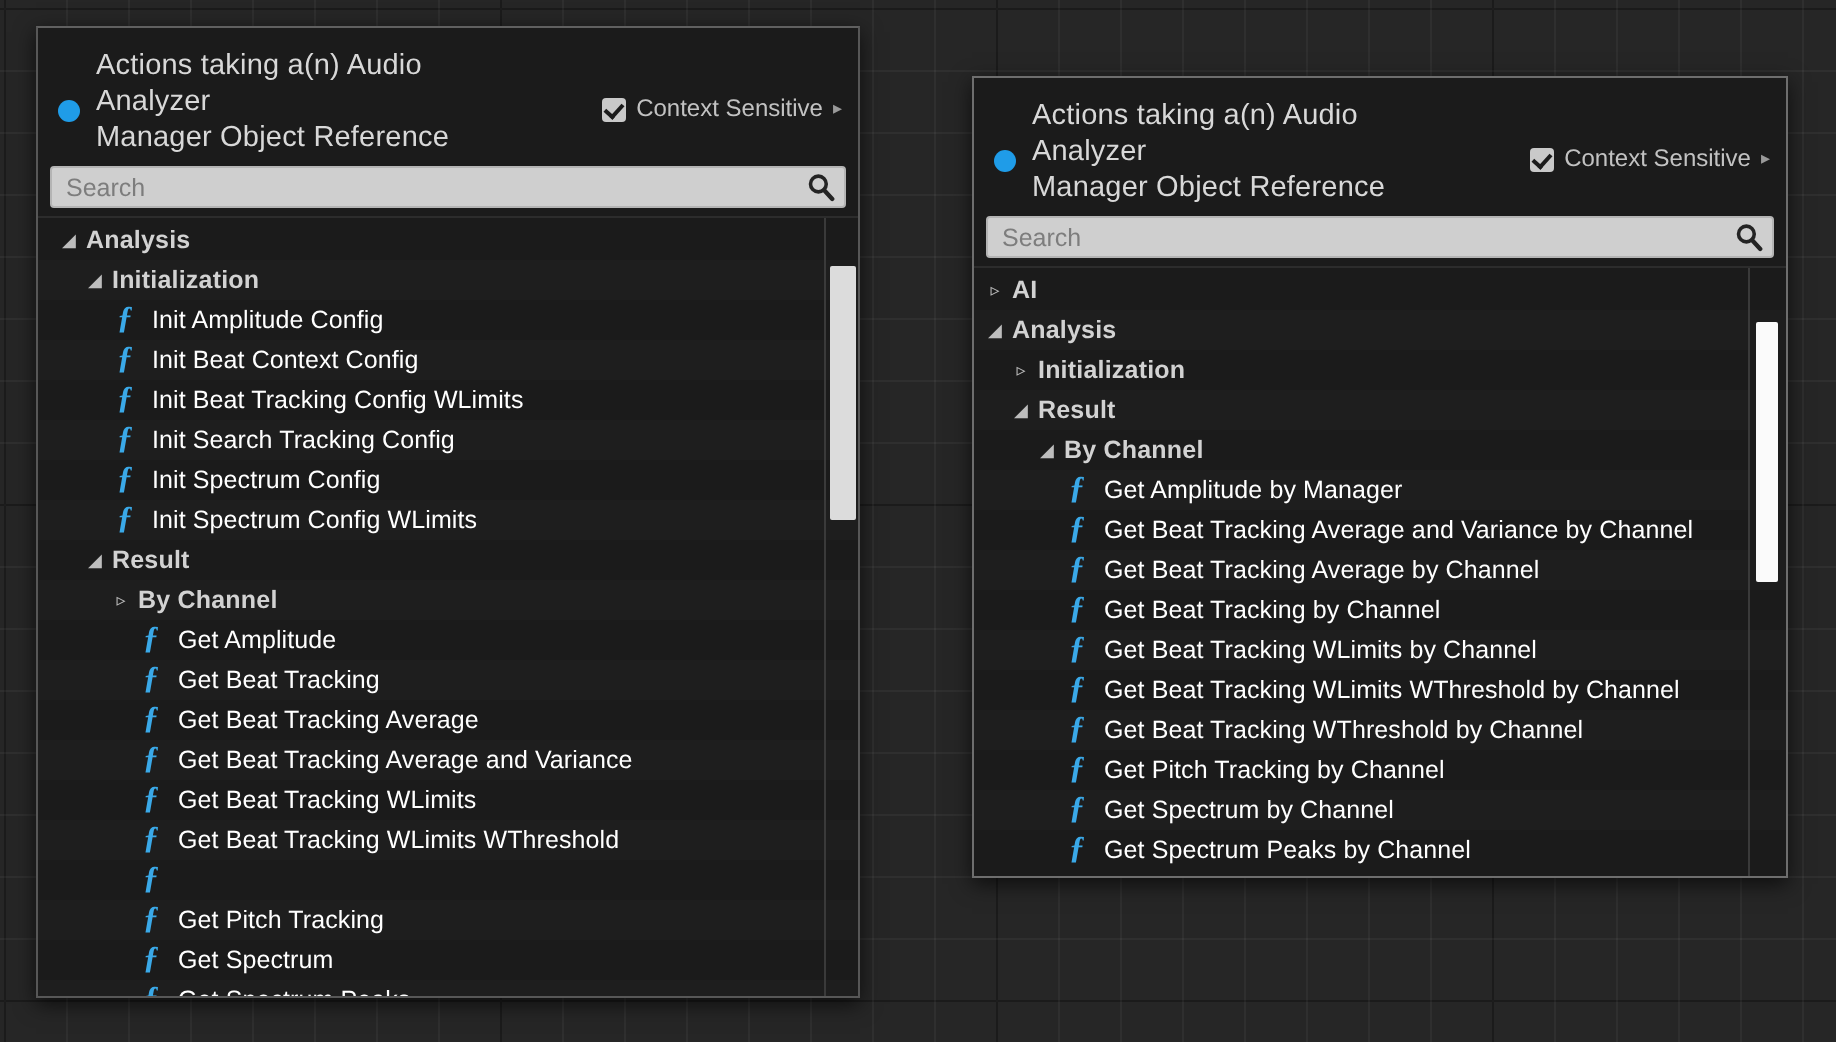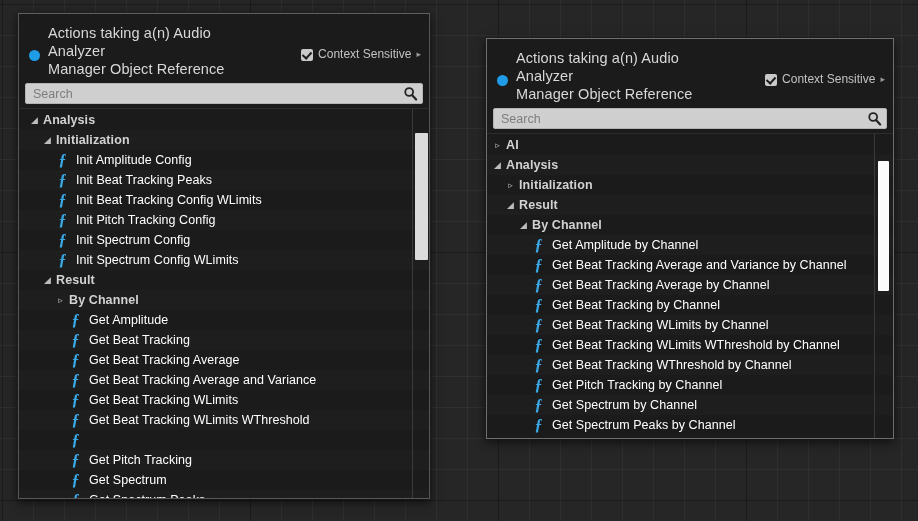--- a/index.html
+++ b/index.html
@@ -277,29 +277,29 @@
         <div class="tree-row stripe" style="padding-left: 23px;">
           <span class="twisty">◢</span>
           <span class="cat-label">Initialization</span>
         </div>
         <div class="tree-row" style="padding-left: 36px;">
           <span class="fn-icon">ƒ</span>
           <span class="fn-label">Init Amplitude Config</span>
         </div>
         <div class="tree-row stripe" style="padding-left: 36px;">
           <span class="fn-icon">ƒ</span>
-          <span class="fn-label">Init Beat Tracking Peaks</span>
+          <span class="fn-label">Init Beat Context Config</span>
         </div>
         <div class="tree-row" style="padding-left: 36px;">
           <span class="fn-icon">ƒ</span>
           <span class="fn-label">Init Beat Tracking Config WLimits</span>
         </div>
         <div class="tree-row stripe" style="padding-left: 36px;">
           <span class="fn-icon">ƒ</span>
-          <span class="fn-label">Init Pitch Tracking Config</span>
+          <span class="fn-label">Init Search Tracking Config</span>
         </div>
         <div class="tree-row" style="padding-left: 36px;">
           <span class="fn-icon">ƒ</span>
           <span class="fn-label">Init Spectrum Config</span>
         </div>
         <div class="tree-row stripe" style="padding-left: 36px;">
           <span class="fn-icon">ƒ</span>
           <span class="fn-label">Init Spectrum Config WLimits</span>
         </div>
         <div class="tree-row" style="padding-left: 23px;">
@@ -395,21 +395,21 @@
         <div class="tree-row stripe" style="padding-left: 18px;">
           <span class="twisty">◢</span>
           <span class="cat-label">Result</span>
         </div>
         <div class="tree-row" style="padding-left: 31px;">
           <span class="twisty">◢</span>
           <span class="cat-label">By Channel</span>
         </div>
         <div class="tree-row stripe" style="padding-left: 44px;">
           <span class="fn-icon">ƒ</span>
-          <span class="fn-label">Get Amplitude by Channel</span>
+          <span class="fn-label">Get Amplitude by Manager</span>
         </div>
         <div class="tree-row" style="padding-left: 44px;">
           <span class="fn-icon">ƒ</span>
           <span class="fn-label">Get Beat Tracking Average and Variance by Channel</span>
         </div>
         <div class="tree-row stripe" style="padding-left: 44px;">
           <span class="fn-icon">ƒ</span>
           <span class="fn-label">Get Beat Tracking Average by Channel</span>
         </div>
         <div class="tree-row" style="padding-left: 44px;">

